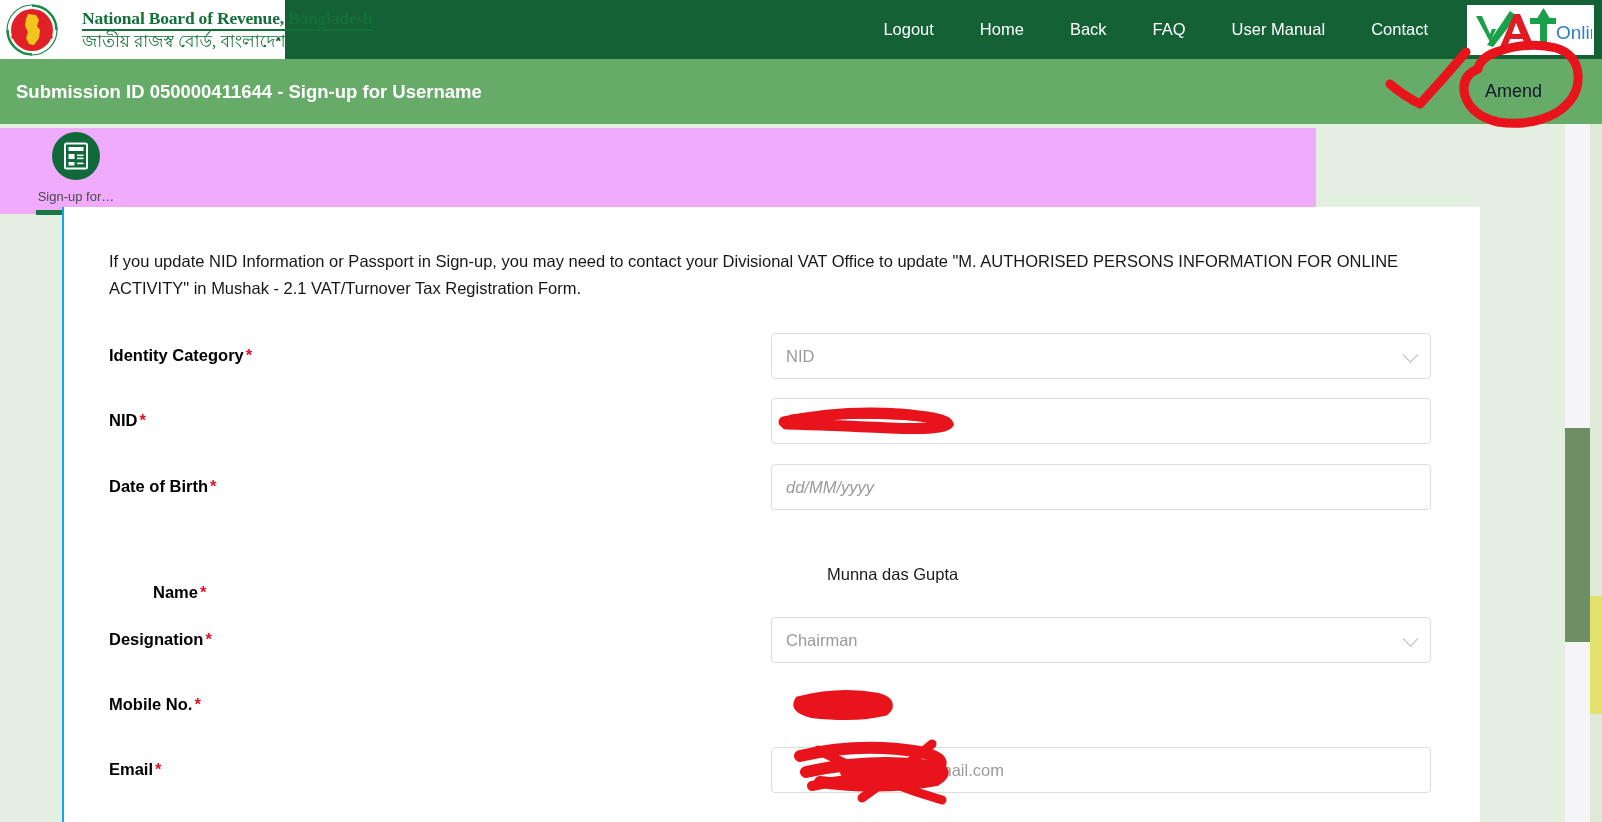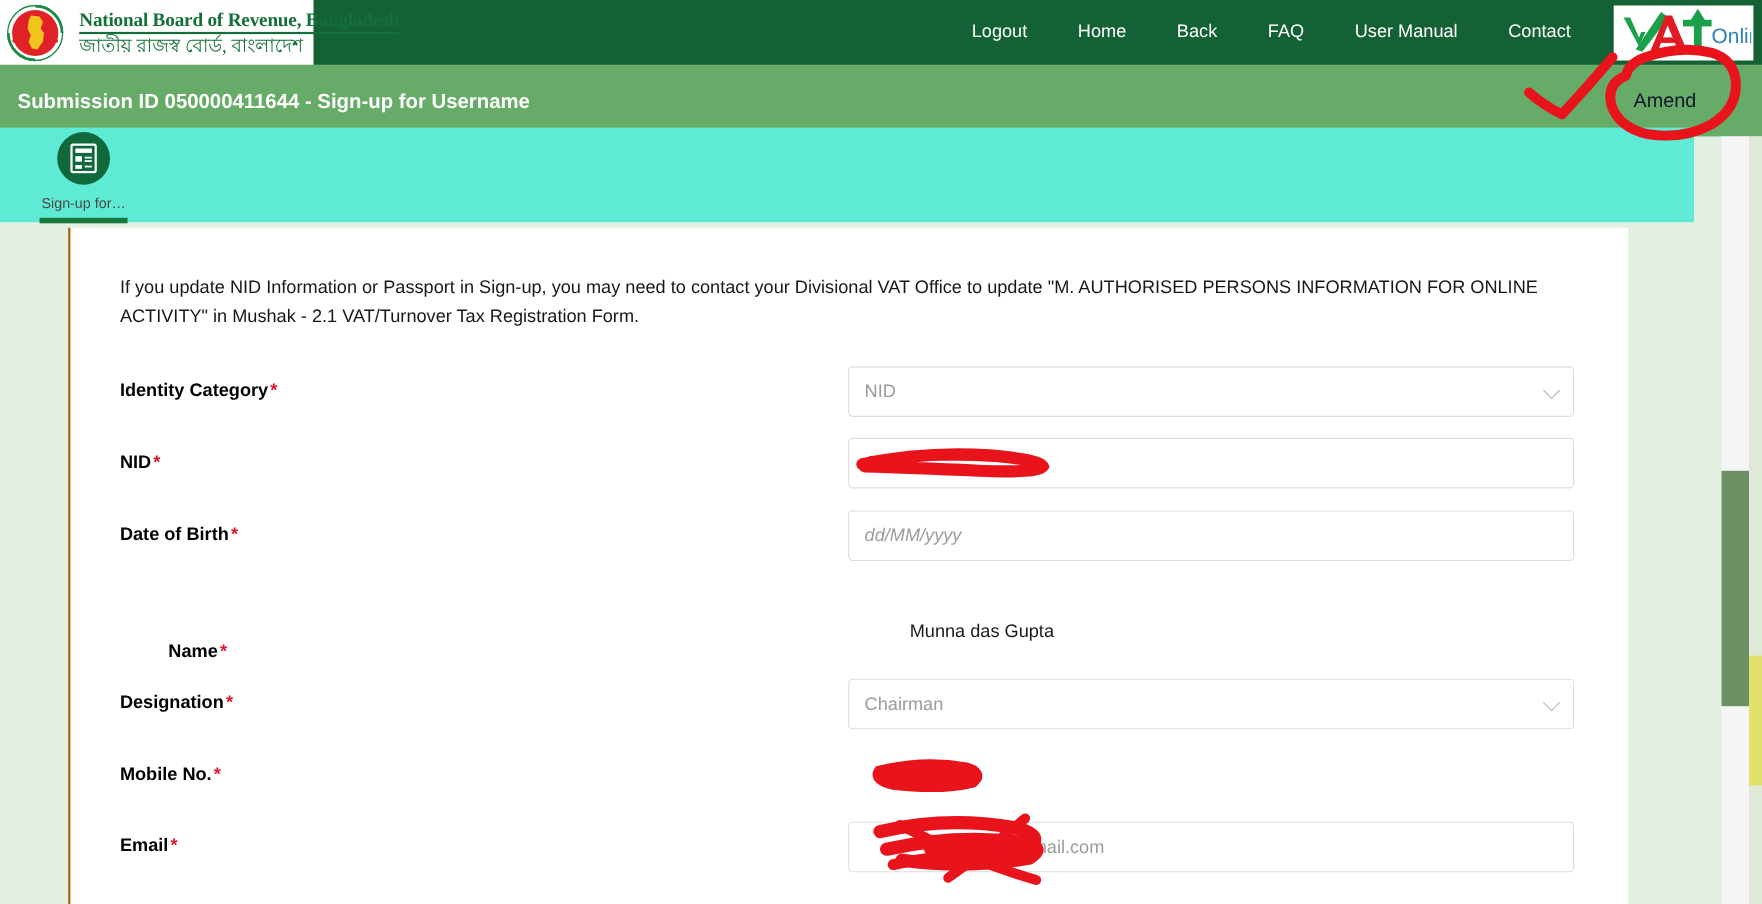--- a/index.html
+++ b/index.html
@@ -21,21 +21,21 @@
     display: flex; align-items: center;
   }
   .brand {
     width: 285px; height: 59px;
     background: #ffffff;
     display: flex; align-items: center;
     padding-left: 6px;
     flex: none;
   }
   .brand-emblem { width: 52px; height: 52px; flex: none; position: relative; }
-  .brand-text { margin-left: 14px; line-height: 1.0; }
+  .brand-text { margin-left: 24px; line-height: 1.0; }
   .brand-en {
     font-family: "Liberation Serif", serif;
     font-weight: bold; font-size: 17.5px; color: #137038;
     letter-spacing: -0.2px; white-space: nowrap;
   }
   .brand-rule { height: 1.5px; background:#137038; margin: 2px 0 2px 0; }
   .brand-bn {
     font-family: "Liberation Serif", serif;
     font-weight: normal; font-size: 17px; color: #137038; white-space: nowrap;
   }
@@ -70,23 +70,23 @@
     padding-left: 0px; margin-left: 16px;
   }
   .amend-btn {
     color: #0f172a; font-size: 18px; background: transparent;
     border: none; cursor: pointer; padding: 4px 10px;
     font-family: "Liberation Sans", sans-serif;
   }
 
   
   .tabstrip {
-    position: absolute; top: 116px; left: 0;
-    width: 1540px; height: 86px;
-    background: #5eead4;
+    position: absolute; top: 128px; left: 0;
+    width: 1316px; height: 86px;
+    background: #f0abfc;
   }
   .tab {
     position: absolute; left: 36px; top: 4px;
     width: 80px; display: flex; flex-direction: column;
     align-items: center; cursor: pointer;
   }
   .tab-circle {
     width: 48px; height: 48px; border-radius: 50%;
     background: #10693a; display: flex; align-items: center; justify-content: center;
   }
@@ -96,21 +96,21 @@
   .tab-underline {
     position: absolute; left: 36px; top: 82px;
     width: 80px; height: 5px; background: #17793f;
   }
 
   
   .card {
     position: absolute; left: 62px; top: 207px;
     width: 1418px; height: 615px;
     background: #ffffff;
-    border-left: 2px solid #a16207;
+    border-left: 2px solid #0ea5e9;
     overflow: hidden;
   }
   .notice {
     position: absolute; left: 45px; top: 41px; width: 1290px;
     font-size: 16.5px; color: #171717; line-height: 1.62;
   }
 
   .field-label {
     position: absolute; left: 45px;
     font-weight: bold; font-size: 16.5px; color: #000000;

